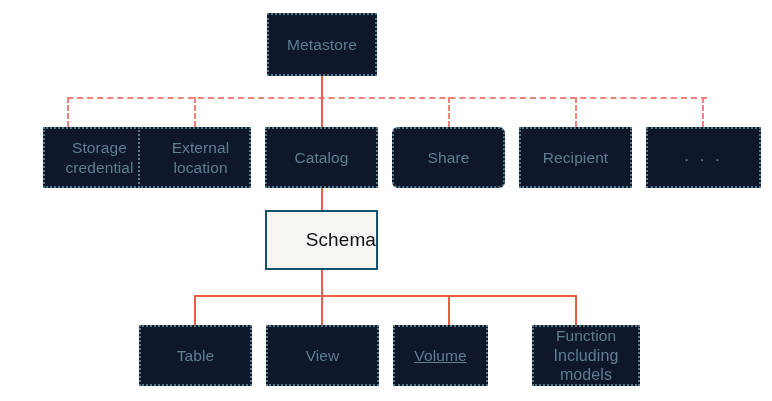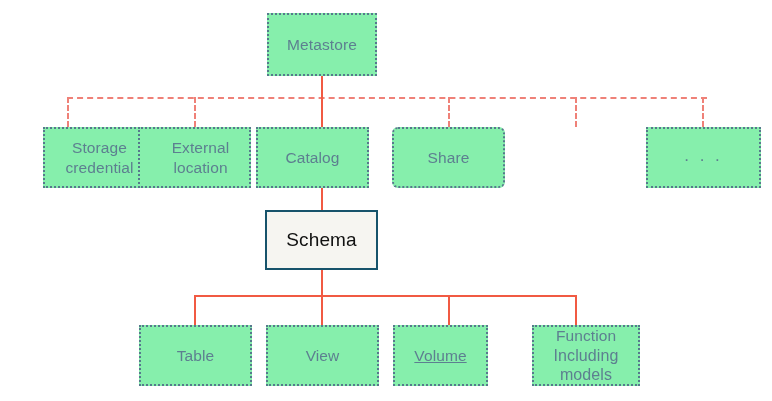--- a/index.html
+++ b/index.html
@@ -8,21 +8,21 @@
     background:#ffffff;
     font-family:"Liberation Sans","DejaVu Sans",sans-serif;
     overflow:hidden;
   }
   #stage{position:relative;width:772px;height:401px;}
 
   
   .node{
     position:absolute;
     box-sizing:border-box;
-    background:#86efac;
+    background:#0f172a;
     border:2px dotted #56798c;
     display:flex;
     flex-direction:column;
     align-items:center;
     justify-content:center;
     text-align:center;
     color:#5d7f90;
     font-size:15.5px;
     line-height:1.28;
     letter-spacing:.1px;
@@ -35,20 +35,21 @@
     line-height:1.22;
     color:#5d7f90;
     margin-top:0;
   }
   
   .node.solid{
     border:2px solid #17536b;
     color:#111111;
     font-size:19px;
     background:#f6f5f1;
+    align-items:flex-end;
   }
   .node.ellipsis{
     font-size:17px;
     letter-spacing:3px;
     padding-bottom:4px;
   }
 
   
   .conn{position:absolute;z-index:1;}
   
@@ -107,28 +108,31 @@
   <div class="node" style="left:11px; top:127px; width:113px; height:61px;margin-left:32px;">
     <span class="label">Storage</span>
     <span class="label">credential</span>
   </div>
 
   <div class="node" style="left:138px; top:127px; width:113px; height:61px;padding-left:12px;">
     <span class="label">External</span>
     <span class="label">location</span>
   </div>
 
-  <div class="node" style="left:256px; top:127px; width:113px; height:61px;">
+  <div class="node" style="left:265px; top:127px; width:113px; height:61px;">
     <span class="label">Catalog</span>
   </div>
 
   <div class="node" style="left:392px; top:127px; width:113px; height:61px;border-radius:6px;">
     <span class="label">Share</span>
   </div>
 
+  <div class="node" style="left:519px; top:127px; width:113px; height:61px;">
+    <span class="label">Recipient</span>
+  </div>
 
   <div class="node ellipsis" style="left:646px; top:127px; width:115px; height:61px;">
     <span class="label">. . .</span>
   </div>
 
   <div class="node solid" style="left:265px; top:210px; width:113px; height:60px;">
     <span class="label">Schema</span>
   </div>
 
   <div class="node" style="left:139px; top:325px; width:113px; height:61px;">

